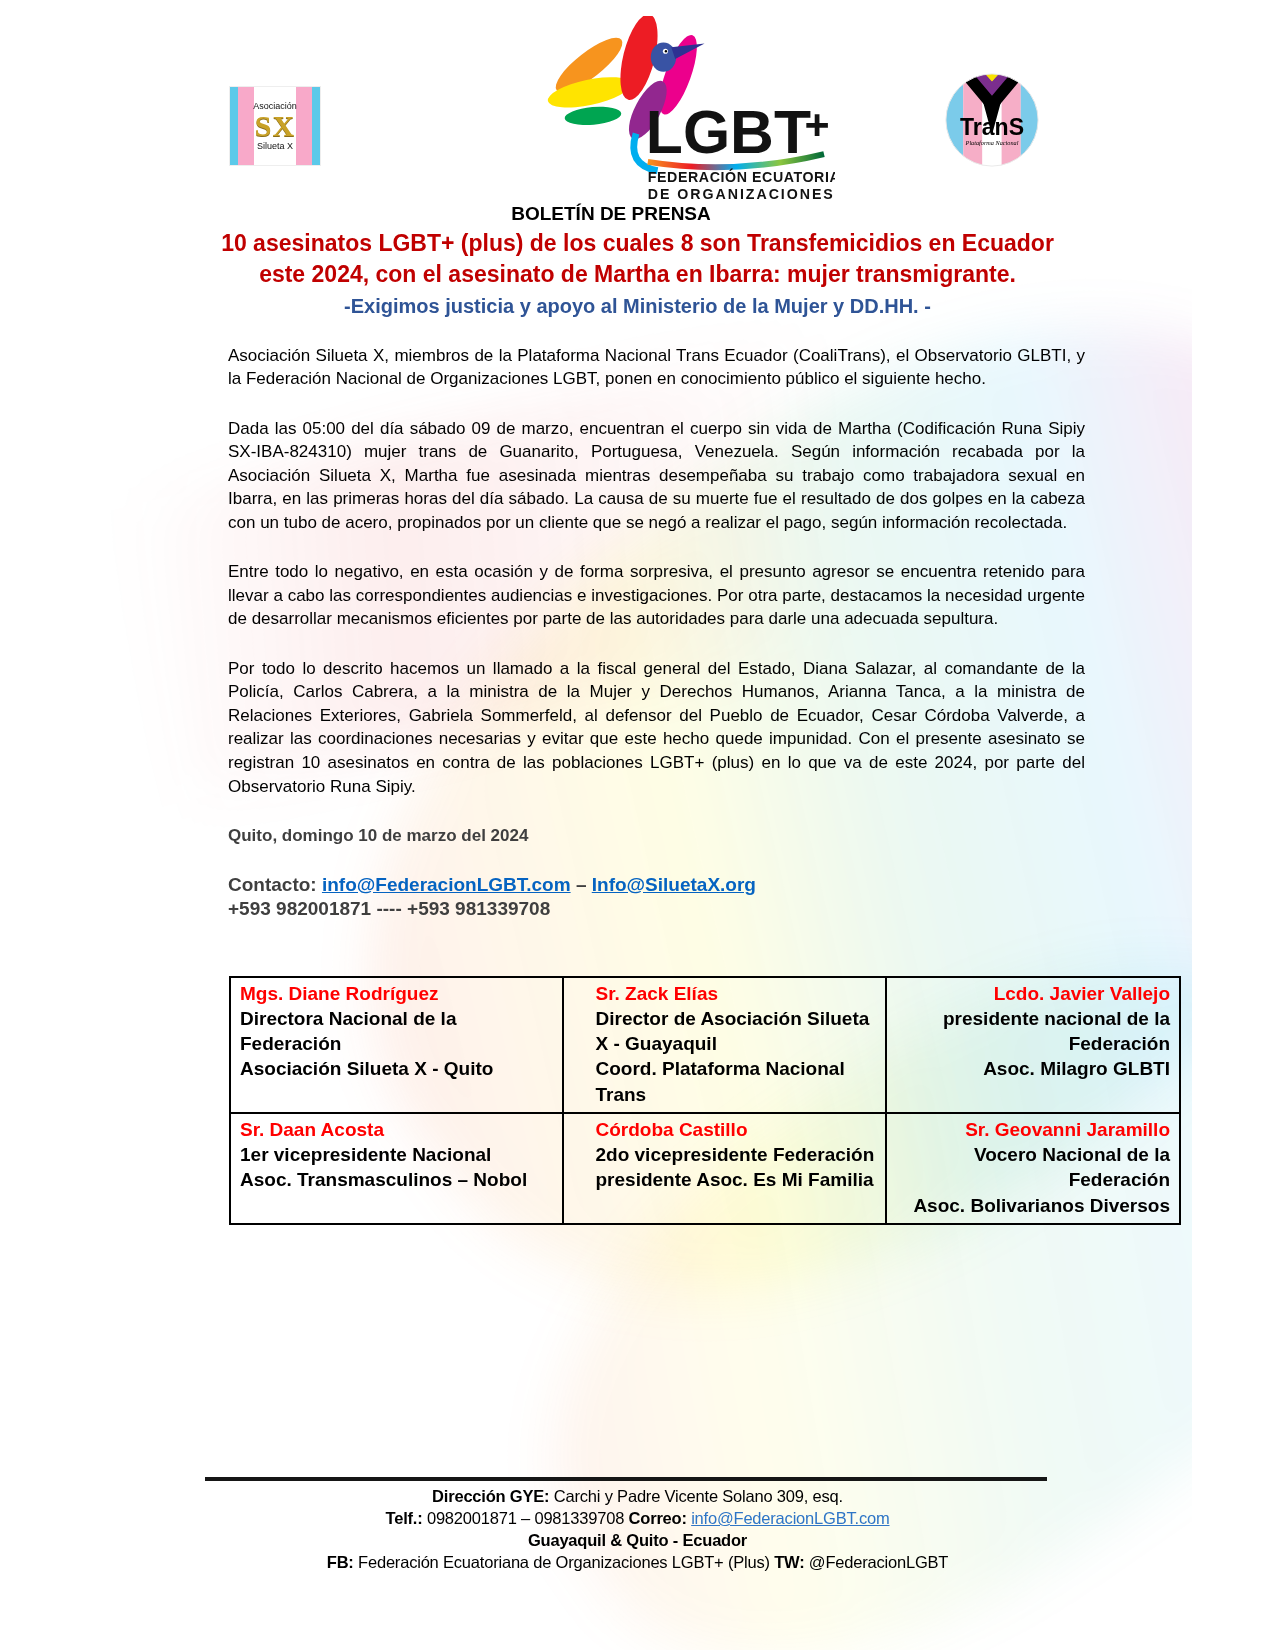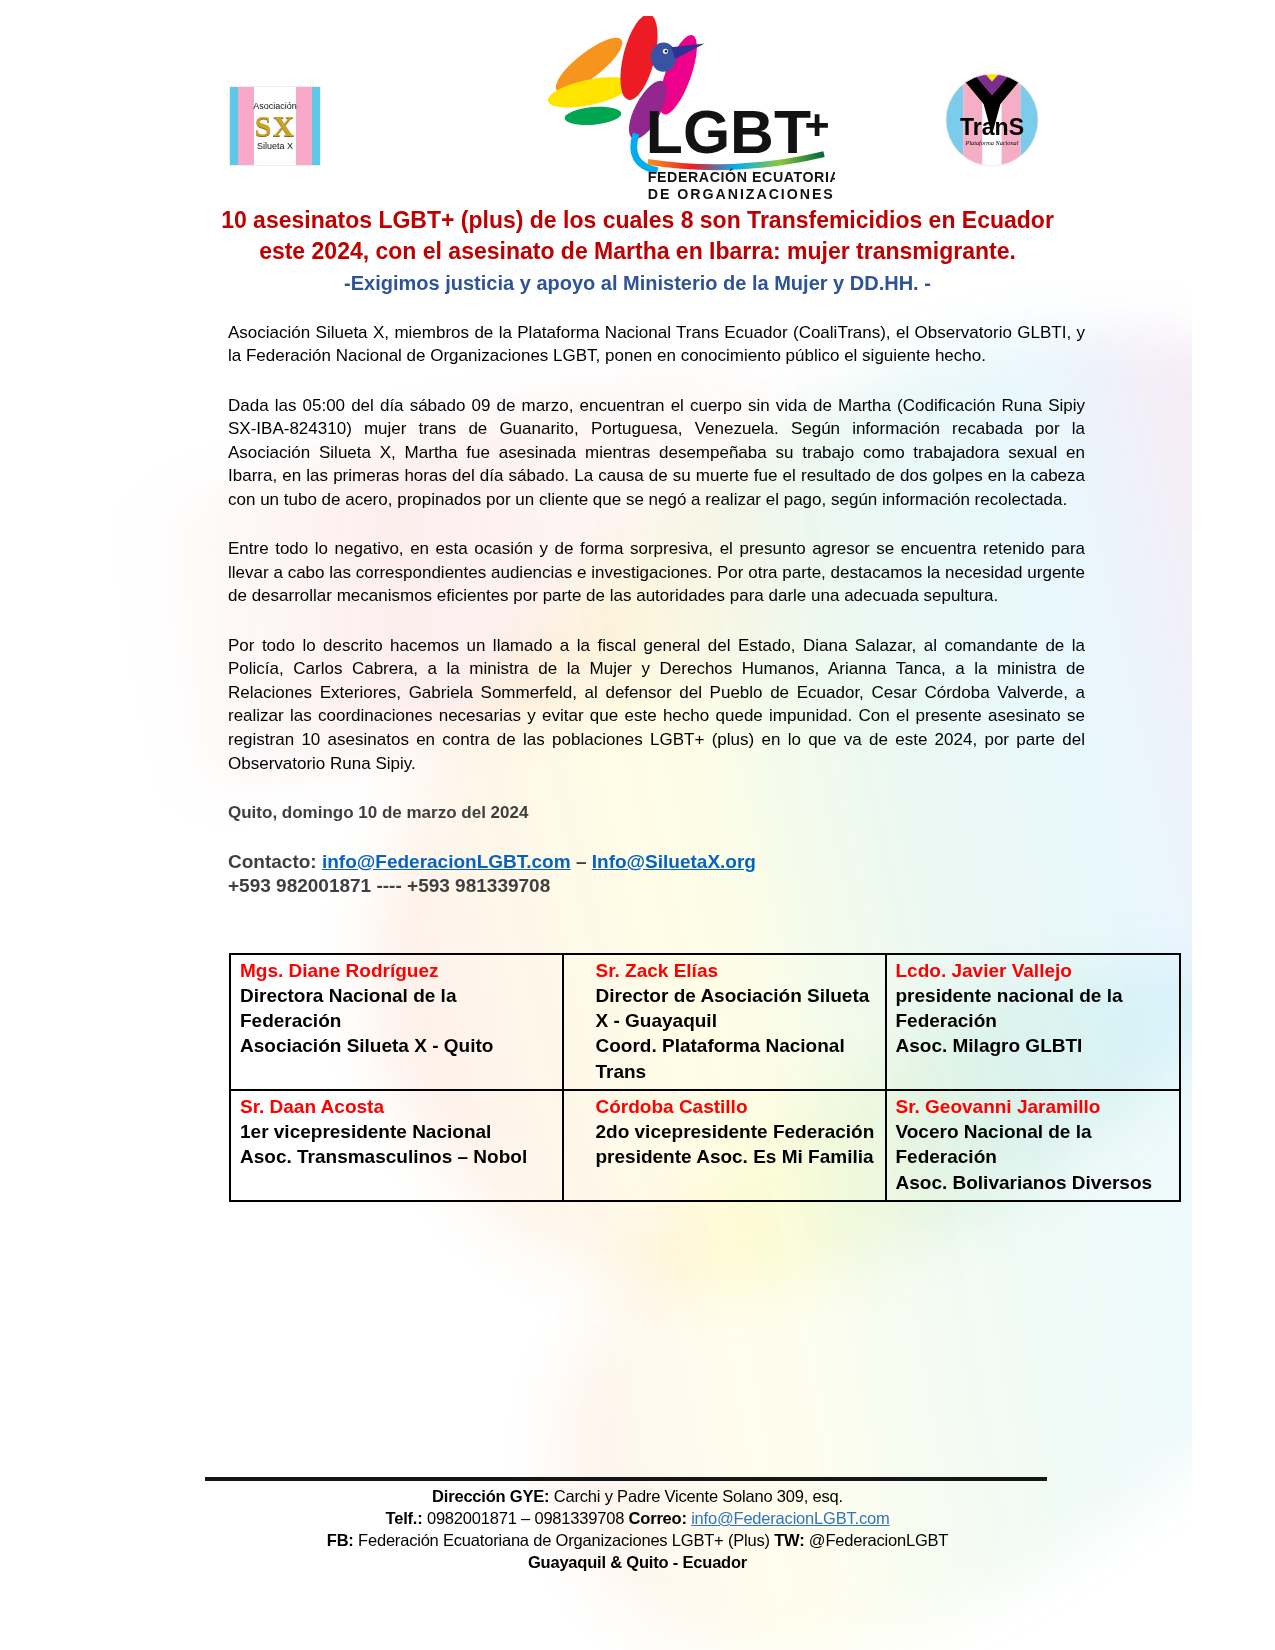--- a/index.html
+++ b/index.html
@@ -105,21 +105,21 @@
     border-collapse:collapse;
     font-size:19px; font-weight:bold; line-height:1.33;
   }
   .signatories td {
     border:2px solid #000;
     vertical-align:top;
     padding:3px 9px 5px 9px;
   }
   .signatories td.c1 { width:35%; }
   .signatories td.c2 { width:34%;padding-left:32px; }
-  .signatories td.c3 { width:31%; }
+  .signatories td.c3 { width:31%;text-align:right; }
   .sig-name { color:#ff0000; }
 
   
   .footer { position:absolute; left:0; top:1477px; width:100%; font-size:16.5px;
             letter-spacing:-0.2px; line-height:1.34; color:#000; }
   .footer-rule { margin:0 145px 4px 122px; border-top:4px solid #161616; }
   .footer-line { text-align:center; }
   .footer b { letter-spacing:-0.2px; }
   .footer .link { color:#2e75c6; font-weight:normal; }
   .footer-cities { font-weight:bold; }
@@ -187,20 +187,21 @@
         <path d="M34,-2 L50,17 L66,-2" stroke="#7b2e8e" stroke-width="10" fill="none"></path>
         <polygon points="41,0 59,0 50,10" fill="#f9e300"></polygon>
         <path d="M44,30 L50,52 L56,30" stroke="#000000" stroke-width="7" fill="none"></path>
         <text x="50" y="66" text-anchor="middle" font-size="24" font-weight="bold" fill="#000">TranS</text>
         <text x="50" y="76" text-anchor="middle" font-size="6.5" font-style="italic" fill="#000" font-family="Liberation Serif, serif">Plataforma Nacional</text>
       </g>
       <circle cx="50" cy="50" r="48" fill="none" stroke="#e8e8e8"></circle>
     </svg>
   </div>
 
+  <div class="kicker">BOLETÍN DE PRENSA</div>
   <div class="title">10 asesinatos LGBT+ (plus) de los cuales 8 son Transfemicidios en Ecuador este 2024, con el asesinato de Martha en Ibarra: mujer transmigrante.</div>
   <div class="subtitle">-Exigimos justicia y apoyo al Ministerio de la Mujer y DD.HH. -</div>
 
   <div class="body">
     <p>Asociación Silueta X, miembros de la Plataforma Nacional Trans Ecuador (CoaliTrans), el Observatorio GLBTI, y la Federación Nacional de Organizaciones LGBT, ponen en conocimiento público el siguiente hecho.</p>
     <p>Dada las 05:00 del día sábado 09 de marzo, encuentran el cuerpo sin vida de Martha (Codificación Runa Sipiy SX-IBA-824310) mujer trans de Guanarito, Portuguesa, Venezuela. Según información recabada por la Asociación Silueta X, Martha fue asesinada mientras desempeñaba su trabajo como trabajadora sexual en Ibarra, en las primeras horas del día sábado. La causa de su muerte fue el resultado de dos golpes en la cabeza con un tubo de acero, propinados por un cliente que se negó a realizar el pago, según información recolectada.</p>
     <p>Entre todo lo negativo, en esta ocasión y de forma sorpresiva, el presunto agresor se encuentra retenido para llevar a cabo las correspondientes audiencias e investigaciones. Por otra parte, destacamos la necesidad urgente de desarrollar mecanismos eficientes por parte de las autoridades para darle una adecuada sepultura.</p>
     <p>Por todo lo descrito hacemos un llamado a la fiscal general del Estado, Diana Salazar, al comandante de la Policía, Carlos Cabrera, a la ministra de la Mujer y Derechos Humanos, Arianna Tanca, a la ministra de Relaciones Exteriores, Gabriela Sommerfeld, al defensor del Pueblo de Ecuador, Cesar Córdoba Valverde, a realizar las coordinaciones necesarias y evitar que este hecho quede impunidad. Con el presente asesinato se registran 10 asesinatos en contra de las poblaciones LGBT+ (plus) en lo que va de este 2024, por parte del Observatorio Runa Sipiy.</p>
     <p class="dateline">Quito, domingo 10 de marzo del 2024</p>
   </div>
@@ -257,22 +258,22 @@
     <div class="footer-line">
       <b>Dirección GYE:</b>
       <span>Carchi y Padre Vicente Solano 309, esq.</span>
     </div>
     <div class="footer-line">
       <b>Telf.:</b>
       <span>0982001871 – 0981339708</span>
       <b>Correo:</b>
       <a class="link">info@FederacionLGBT.com</a>
     </div>
+    <div class="footer-line footer-cities">Guayaquil &amp; Quito - Ecuador</div>
     <div class="footer-line">
       <b>FB:</b>
       <span>Federación Ecuatoriana de Organizaciones LGBT+ (Plus)</span>
       <b>TW:</b>
       <span>@FederacionLGBT</span>
     </div>
-    <div class="footer-line footer-cities">Guayaquil &amp; Quito - Ecuador</div>
   </div>
 
 </div>
 
 </body></html>

